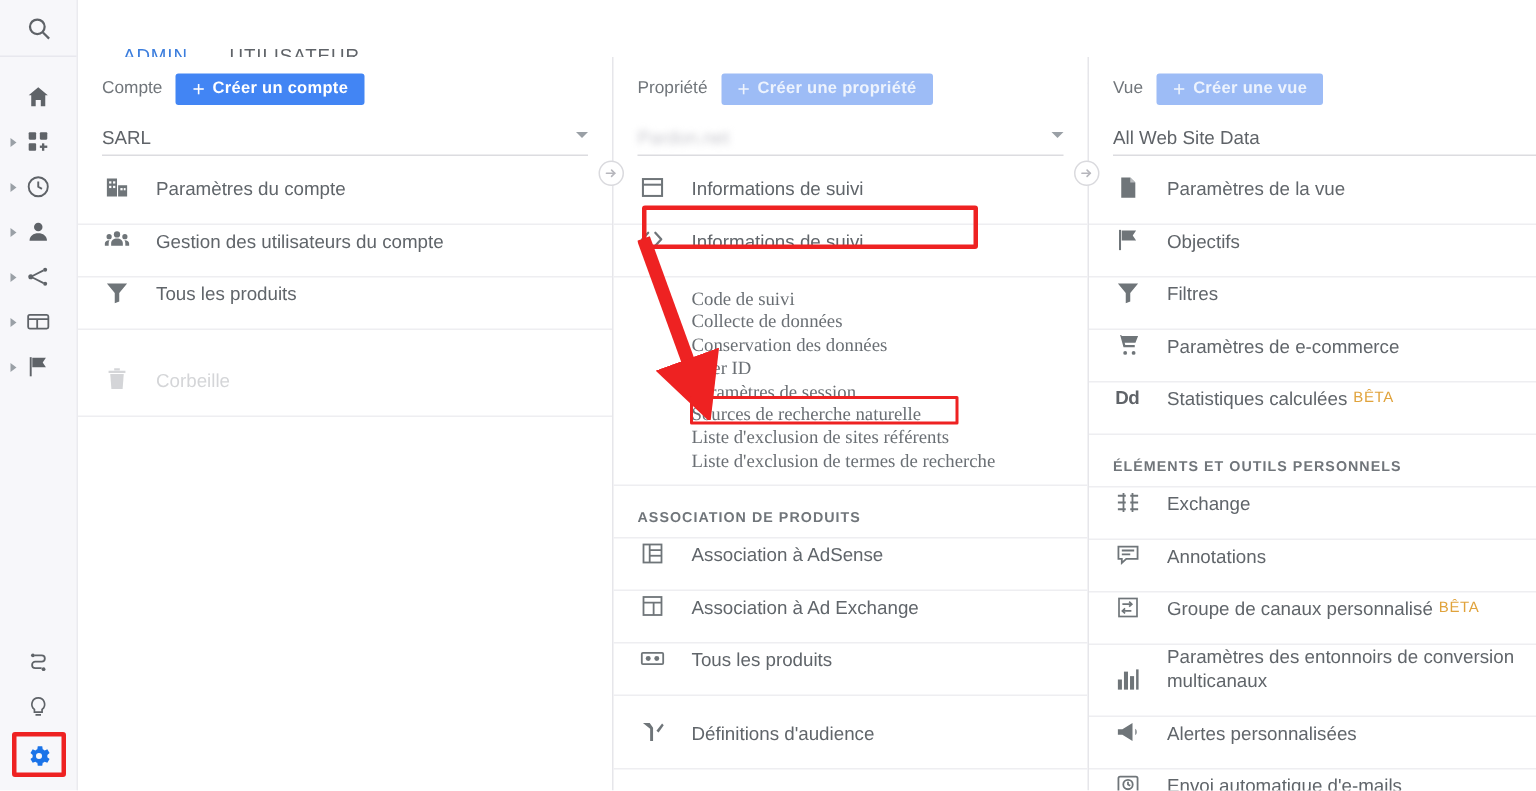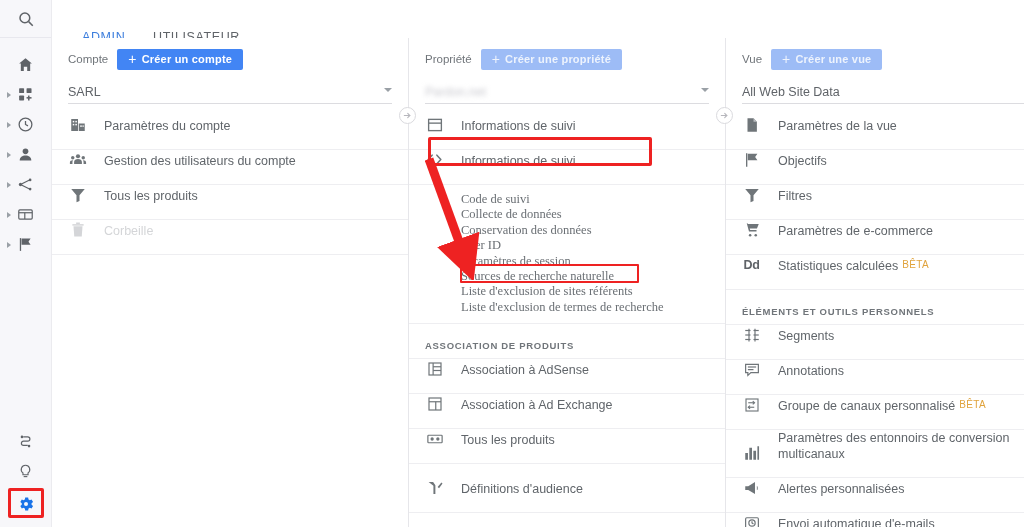--- a/index.html
+++ b/index.html
@@ -104,21 +104,21 @@
     border-bottom: 1px solid #eeeef1; cursor: pointer;
   }
   .mi.tall { min-height: 41px; }
   .mi-ico {
     width: 19px; min-width: 19px; height: 19px; margin-right: 17px;
     display: flex; align-items: center; justify-content: center;
     color: #6f7579;
   }
   .mi-ico svg { display: block; }
   .mi-txt { font-size: 12.5px; color: #60656a; line-height: 1.28; }
-  .mi.disabled .mi-txt, .mi.disabled .mi-ico { color: #c6c8cb; opacity: .75; }
+  .mi.disabled .mi-txt, .mi.disabled .mi-ico { color: #c6c8cb; opacity: .75; margin-top: 23px; }
   .beta {
     font-size: 10px; color: #e0a33c; letter-spacing: .4px;
     margin-left: 4px; vertical-align: 2px;
   }
   .dd-mono { font-size: 12.5px; font-weight: bold; color: #5f6368; letter-spacing: -.3px; }
 
   .section-head {
     padding: 16px 16px 7px 16px;
     font-size: 9.5px; font-weight: bold; letter-spacing: .7px; color: #70757a;
     border-bottom: 1px solid #eeeef1;
@@ -520,21 +520,21 @@
             <line x1="3" y1="6" x2="10" y2="6"></line>
               <line x1="3" y1="12" x2="10" y2="12"></line>
               <line x1="3" y1="18" x2="10" y2="18"></line>
             <line x1="14" y1="6" x2="21" y2="6"></line>
               <line x1="14" y1="12" x2="21" y2="12"></line>
               <line x1="14" y1="18" x2="21" y2="18"></line>
             <line x1="8" y1="3.5" x2="8" y2="20.5"></line>
               <line x1="16" y1="3.5" x2="16" y2="20.5"></line>
           </svg>
         </span>
-        <span class="mi-txt">Segments</span>
+        <span class="mi-txt">Exchange</span>
       </div>
 
       <div class="mi">
         <span class="mi-ico">
           <svg viewBox="0 0 24 24" width="18" height="18" fill="none" stroke="#6f7579" stroke-width="1.6">
             <path d="M3.5 4.5h17v11h-10l-4 3.6v-3.6h-3z"></path>
             <line x1="6.5" y1="8" x2="17.5" y2="8"></line>
               <line x1="6.5" y1="11.5" x2="14" y2="11.5"></line>
           </svg>
         </span>

